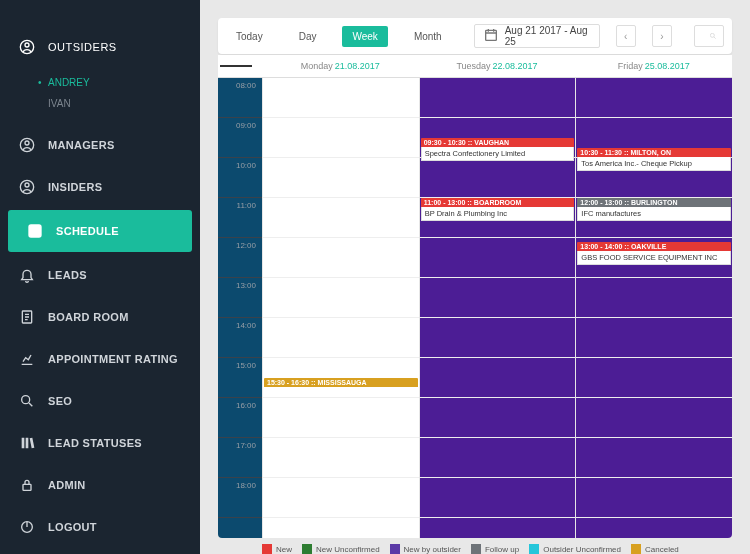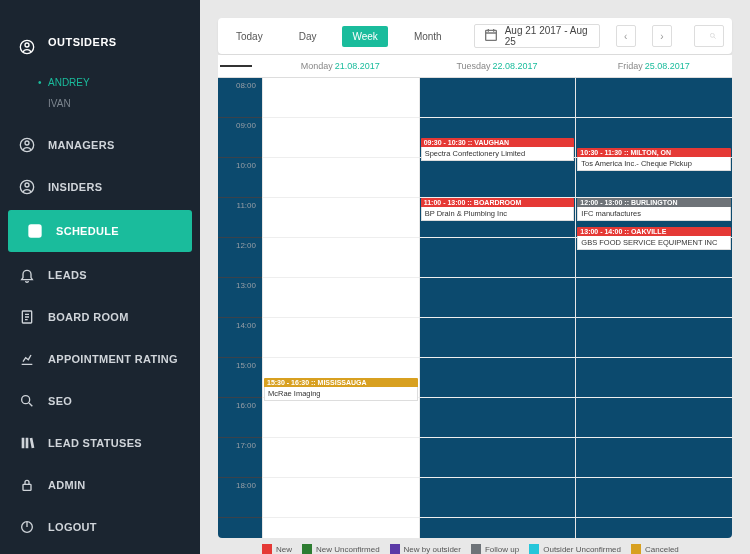--- a/index.html
+++ b/index.html
@@ -1,19 +1,19 @@
 <!DOCTYPE html>
 <html><head>
 <meta charset="utf-8">
 <style>
 *{box-sizing:border-box;margin:0;padding:0;font-family:Arial,Helvetica,sans-serif}
 body{background:#e8e8e8;width:750px;height:554px;overflow:hidden;display:flex}
 .sidebar{width:200px;background:#1b2530;height:554px;padding-top:26px;color:#aab1b7;font-size:11px;flex-shrink:0}
 .section{padding:0}
-.section-head{display:flex;align-items:flex-start;padding:10px 16px;color:#fff;font-weight:bold;letter-spacing:0.5px}
+.section-head{display:flex;align-items:center;padding:10px 16px;color:#fff;font-weight:normal;letter-spacing:0.5px}
 .section-head .icon,.nav-item .icon{width:22px;height:22px;display:flex;align-items:center;justify-content:center;margin-right:10px}
 .sub-list{padding:4px 0 10px 0}
 .sub-item{padding:5px 0 5px 48px;font-size:10px;color:#7c858e;cursor:pointer;position:relative}
 .sub-item.active{color:#1abc9c}
 .sub-item.active::before{content:"•";position:absolute;left:38px;color:#1abc9c}
 .nav-item{display:flex;align-items:center;padding:10px 16px;color:#d0d5da;cursor:pointer;font-weight:bold;letter-spacing:0.3px}
 .nav-item.active{background:#1abc9c;color:#fff;border-radius:3px;margin:2px 8px}
 .nav-item.active .icon svg{stroke:#fff;fill:#fff}
 .main{flex:1;padding:18px 18px 0 18px;display:flex;flex-direction:column;height:554px}
 .toolbar{background:#fff;border-radius:4px;padding:6px 8px;display:flex;align-items:center;gap:16px;box-shadow:0 1px 2px rgba(0,0,0,0.08)}
@@ -27,21 +27,21 @@
 .day-head{background:#fff;display:flex;margin-top:1px;padding:6px 0;font-size:9px;color:#888;border-bottom:1px solid #ddd}
 .time-gutter{width:44px;flex-shrink:0}
 .day-col-head{flex:1;text-align:center}
 .day-col-head .d{color:#888}
 .day-col-head .dt{color:#1abc9c;margin-left:2px}
 .cal-wrap{background:#fff;flex:1;overflow:hidden;position:relative;border-radius:0 0 4px 4px}
 .cal-body{display:flex;height:100%;overflow-y:auto;position:relative}
 .hours{width:44px;flex-shrink:0;background:#0c4a6e;color:#979ea6;font-size:8px}
 .hour{height:40px;border-bottom:1px solid #3a424b;padding:3px 6px;text-align:right}
 .day-col{flex:1;border-left:1px solid #e6e6e6;position:relative}
-.day-col.hi{background:#0c4a6e}
+.day-col.hi{background:#4c1d95}
 .hr-line{height:40px;border-bottom:1px solid #eee}
 .event{position:absolute;left:1px;right:1px;font-size:7px;overflow:hidden;border-radius:1px}
 .event .hd{color:#fff;padding:1px 3px;font-size:7px;font-weight:bold;letter-spacing:0}
 .event .bd{background:#fff;padding:2px 3px;color:#333;border:1px solid #ddd;border-top:none;font-size:7.5px}
 .hd.red{background:#e53935}
 .hd.orange{background:#d8a020}
 .hd.gray{background:#6e7378}
 .legend{display:flex;gap:10px;padding:6px 0 0 44px;font-size:8px;align-items:center;color:#555}
 .lg{display:flex;align-items:flex-end;gap:4px}
 .sw{width:10px;height:10px}
@@ -216,21 +216,20 @@
           <div class="hr-line"></div>
           <div class="hr-line"></div>
           <div class="hr-line"></div>
           <div class="hr-line"></div>
           <div class="hr-line"></div>
           <div class="hr-line"></div>
           <div class="hr-line"></div>
           <div class="hr-line"></div>
           <div class="event" style="top: 300px; height: 38px;">
             <div class="hd orange">15:30 - 16:30 :: MISSISSAUGA</div>
-            <div class="bd">McRae Imaging</div>
           </div>
         </div>
       <div class="day-col hi" id="col1">
           <div class="hr-line"></div>
           <div class="hr-line"></div>
           <div class="hr-line"></div>
           <div class="hr-line"></div>
           <div class="hr-line"></div>
           <div class="hr-line"></div>
           <div class="hr-line"></div>
@@ -260,21 +259,21 @@
           <div class="hr-line"></div>
           <div class="hr-line"></div>
           <div class="event" style="top: 70px; height: 38px;">
             <div class="hd red">10:30 - 11:30 :: MILTON, ON</div>
             <div class="bd">Tos America Inc.- Cheque Pickup</div>
           </div>
           <div class="event" style="top: 120px; height: 28px;">
             <div class="hd gray">12:00 - 13:00 :: BURLINGTON</div>
             <div class="bd">IFC manufactures</div>
           </div>
-          <div class="event" style="top: 149px; height: 28px;">
+          <div class="event" style="top: 164px; height: 28px;">
             <div class="hd red">13:00 - 14:00 :: OAKVILLE</div>
             <div class="bd">GBS FOOD SERVICE EQUIPMENT INC</div>
           </div>
         </div>
     </div>
   </div>
 
   <div class="legend" id="legend">
       <div class="lg">
         <span class="sw" style="background:#e53935"></span>

